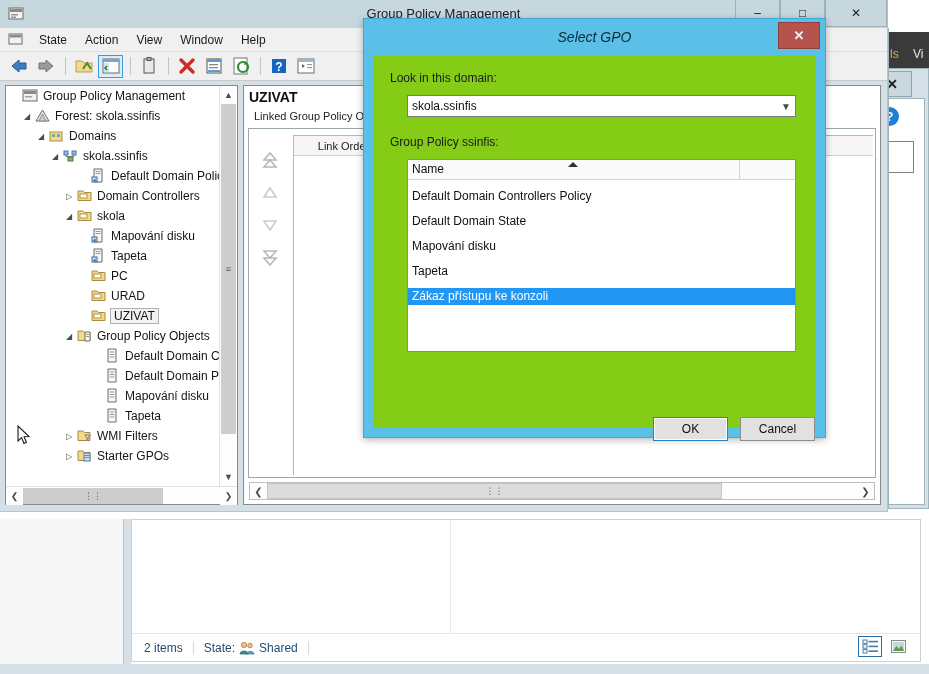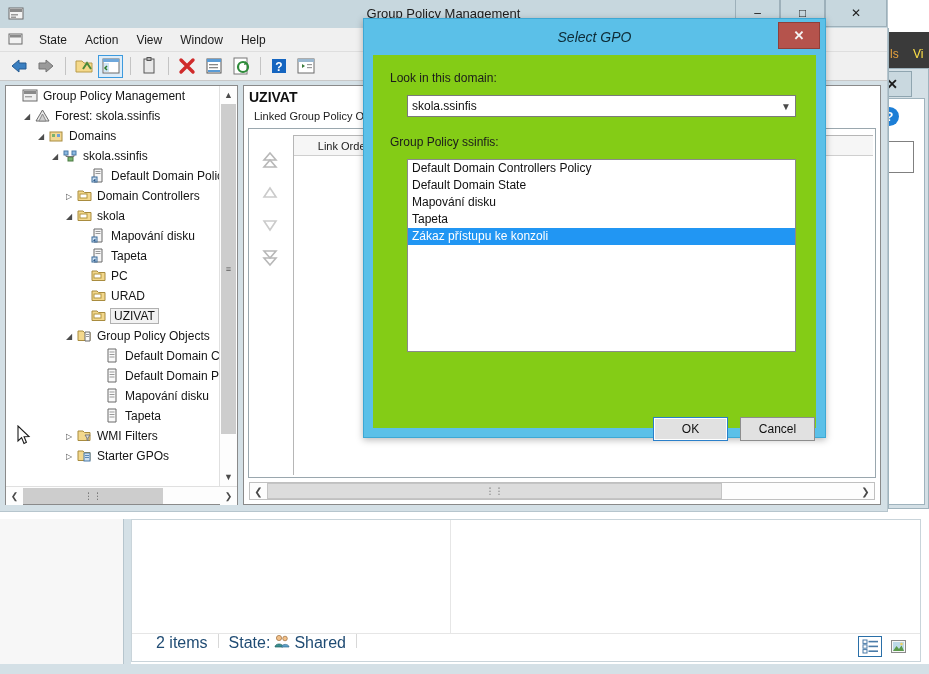--- a/index.html
+++ b/index.html
@@ -15,21 +15,21 @@
 
   
   .bg-dark-header {
     position: absolute; left: 888px; top: 32px; width: 41px; height: 47px;
     background: #3a3a3a;
   }
   .bg-dark-header .dh-t1 {
     position: absolute; left: 2px; top: 15px; color: #e8a33d; font-size: 12px;
   }
   .bg-dark-header .dh-t2 {
-    position: absolute; left: 25px; top: 15px; color: #fde047; font-size: 12px;
+    position: absolute; left: 25px; top: 15px; color: #e5e5e5; font-size: 12px;
   }
   .bg-right-panel {
     position: absolute; left: 905px; top: 79px; width: 24px; height: 430px;
     background: #ffffff; border-left: 1px solid #cfd8dc;
   }
   .bg-link {
     position: absolute; left: 3px; color: #2a6496; font-size: 11px;
   }
 
   
@@ -249,22 +249,22 @@
   }
   .exp-content {
     position: absolute; left: 131px; top: 7px; right: 8px; bottom: 12px;
     background: #ffffff; border: 1px solid #c9d4da;
   }
   .exp-divider {
     position: absolute; left: 318px; top: 0; width: 1px; bottom: 28px; background: #e6e6e6;
   }
   .exp-status {
     position: absolute; left: 0; right: 0; bottom: 0; height: 28px;
-    border-top: 1px solid #e6e6e6; display: flex; align-items: flex-start;
-    font-size: 16px; color: #1f4b73; padding-left: 24px;
+    border-top: 1px solid #e6e6e6; display: flex; align-items: center;
+    font-size: 12px; color: #1f4b73; padding-left: 12px;
   }
   .st-sep { width: 1px; height: 14px; background: #d8d8d8; margin: 0 10px; }
   .people-icon { width: 16px; height: 14px; margin: 0 4px; }
   .view-btns { position: absolute; right: 10px; bottom: 4px; display: flex; }
   .vb {
     width: 24px; height: 21px; margin-left: 4px;
     display: flex; align-items: center; justify-content: center;
   }
   .vb.sel { border: 1px solid #2a6fa8; background: #ffffff; }
   .exp-bottomstrip {
@@ -316,21 +316,21 @@
     position: relative;
   }
   .sort-arrow {
     position: absolute; left: 160px; top: 2px;
     width: 0; height: 0; border-left: 5px solid transparent;
     border-right: 5px solid transparent; border-bottom: 5px solid #303030;
   }
   .lh-rest { flex: 1; height: 19px; }
   .list-row {
     height: 17px; line-height: 17px; padding-left: 4px;
-    font-size: 12px; color: #101010; white-space: nowrap;
+    font-size: 12px; color: #101010; white-space: nowrap; margin-top: 8px;
   }
   .list-row.selected { background: #2196f3; color: #ffffff; }
   .dlg-buttons { position: absolute; left: 0; right: 0; top: 362px; }
   .dlg-btn {
     position: absolute; width: 75px; height: 24px;
     background: #e1e1e1; border: 1px solid #8d8d8d;
     display: flex; align-items: center; justify-content: center;
     font-size: 12px; color: #101010;
   }
   .dlg-btn.default { border: 1px solid #2a7fc9; box-shadow: inset 0 0 0 1px #ffffff; }
@@ -728,20 +728,27 @@
     <div class="dlg-close">✕</div>
     <div class="dlg-body">
       <div class="dlg-label" style="left:17px; top:16px;">Look in this domain:</div>
       <div class="dlg-combo">
         <span>skola.ssinfis</span>
         <span class="combo-arrow">▼</span>
       </div>
       <div class="dlg-label" style="left:17px; top:80px;">Group Policy ssinfis:</div>
 
       <div class="dlg-list">
+        <div class="list-hdr">
+          <div class="lh-name">
+            <span>Name</span>
+            <span class="sort-arrow"></span>
+          </div>
+          <div class="lh-rest"></div>
+        </div>
         <div class="list-row">Default Domain Controllers Policy</div>
         <div class="list-row">Default Domain State</div>
         <div class="list-row">Mapování disku</div>
         <div class="list-row">Tapeta</div>
         <div class="list-row selected">Zákaz přístupu ke konzoli</div>
       </div>
 
       <div class="dlg-buttons">
         <div class="dlg-btn default ok">OK</div>
         <div class="dlg-btn cancel">Cancel</div>

